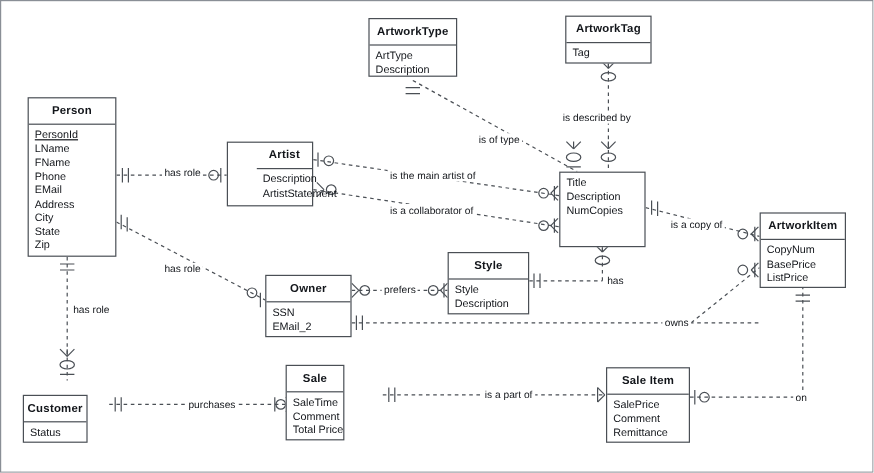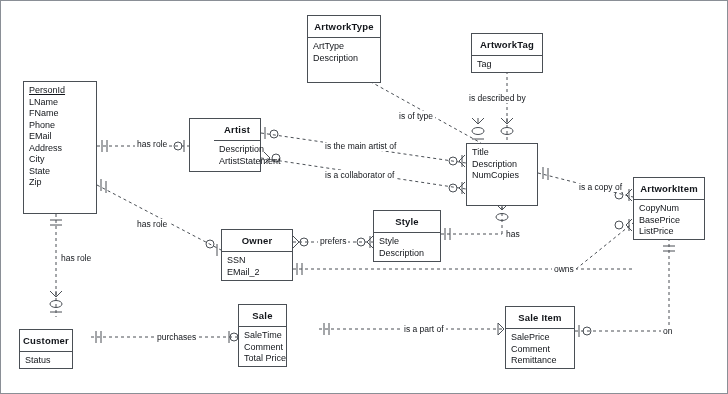--- a/index.html
+++ b/index.html
@@ -212,20 +212,21 @@
         <ellipse cx="586" cy="330" rx="4" ry="4"></ellipse>
         <line x1="668" y1="330" x2="668" y2="239" stroke-dasharray="3,3"></line>
         <line x1="662" y1="250" x2="674" y2="250"></line>
         <line x1="662" y1="245" x2="674" y2="245"></line>
       </g>
 
     </g>
   </svg>
 
   <div class="entity" style="left:22px; top:80px; width:74px; height:133px;">
+    <div class="entity-name">Person</div>
     <div class="entity-attrs">
       <div class="attr pk">PersonId</div>
       <div class="attr">LName</div>
       <div class="attr">FName</div>
       <div class="attr">Phone</div>
       <div class="attr">EMail</div>
       <div class="attr">Address</div>
       <div class="attr">City</div>
       <div class="attr">State</div>
       <div class="attr">Zip</div>
@@ -233,29 +234,29 @@
   </div>
 
   <div class="entity" style="left:188px; top:117px; width:72px; height:54px;padding-left:24px;">
     <div class="entity-name">Artist</div>
     <div class="entity-attrs">
       <div class="attr">Description</div>
       <div class="attr">ArtistStatement</div>
     </div>
   </div>
 
-  <div class="entity" style="left:306px; top:14px; width:74px; height:68px;">
+  <div class="entity" style="left:306px; top:14px; width:74px; height:49px;">
     <div class="entity-name">ArtworkType</div>
     <div class="entity-attrs">
       <div class="attr">ArtType</div>
       <div class="attr">Description</div>
     </div>
   </div>
 
-  <div class="entity" style="left:470px; top:12px; width:72px; height:40px;margin-top:20px;">
+  <div class="entity" style="left:470px; top:12px; width:72px; height:40px;">
     <div class="entity-name">ArtworkTag</div>
     <div class="entity-attrs">
       <div class="attr">Tag</div>
     </div>
   </div>
 
   <div class="entity" style="left:465px; top:142px; width:72px; height:63px;">
     <div class="entity-attrs">
       <div class="attr">Title</div>
       <div class="attr">Description</div>
@@ -313,21 +314,21 @@
     </div>
   </div>
 
   <div class="edge-label" style="left:134px; top:138px;">has role</div>
   <div class="edge-label" style="left:134px; top:218px;">has role</div>
   <div class="edge-label" style="left:58px; top:252px;">has role</div>
   <div class="edge-label" style="left:396px; top:110px;">is of type</div>
   <div class="edge-label" style="left:466px; top:92px;">is described by</div>
   <div class="edge-label" style="left:322px; top:140px;">is the main artist of</div>
   <div class="edge-label" style="left:322px; top:169px;">is a collaborator of</div>
-  <div class="edge-label" style="left:576px; top:181px;">is a copy of</div>
+  <div class="edge-label" style="left:556px; top:181px;">is a copy of</div>
   <div class="edge-label" style="left:317px; top:235px;">prefers</div>
   <div class="edge-label" style="left:491px; top:228px;margin-left:12px;">has</div>
   <div class="edge-label" style="left:551px; top:263px;">owns</div>
   <div class="edge-label" style="left:154px; top:331px;">purchases</div>
   <div class="edge-label" style="left:401px; top:323px;">is a part of</div>
   <div class="edge-label" style="left:660px; top:325px;">on</div>
 
 </div>
 
 </body></html>

